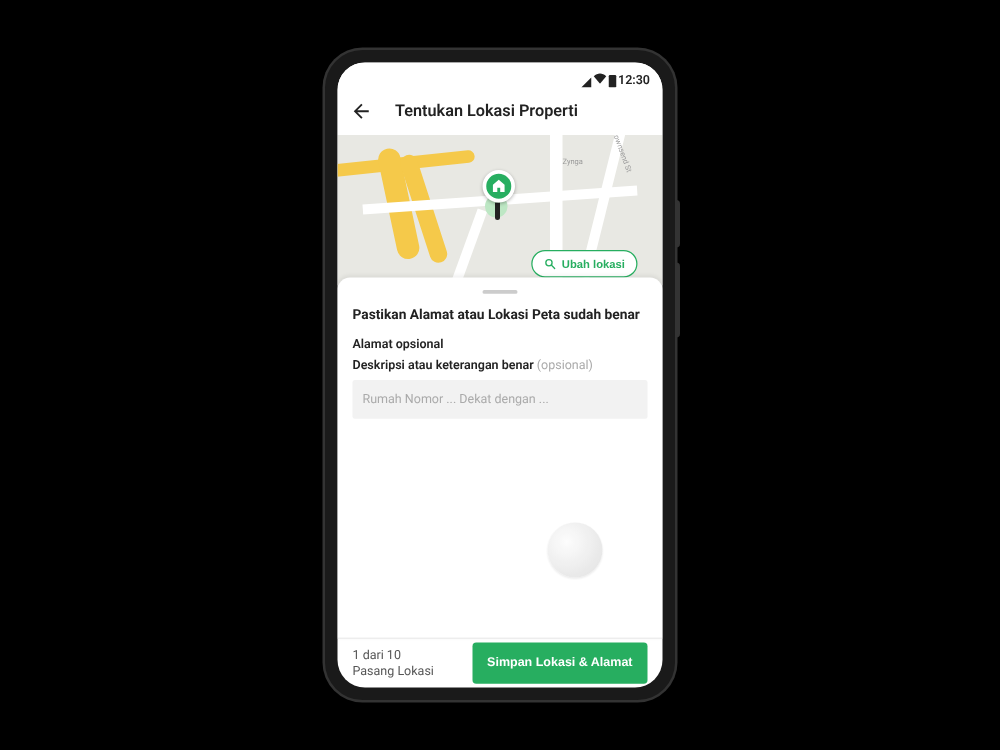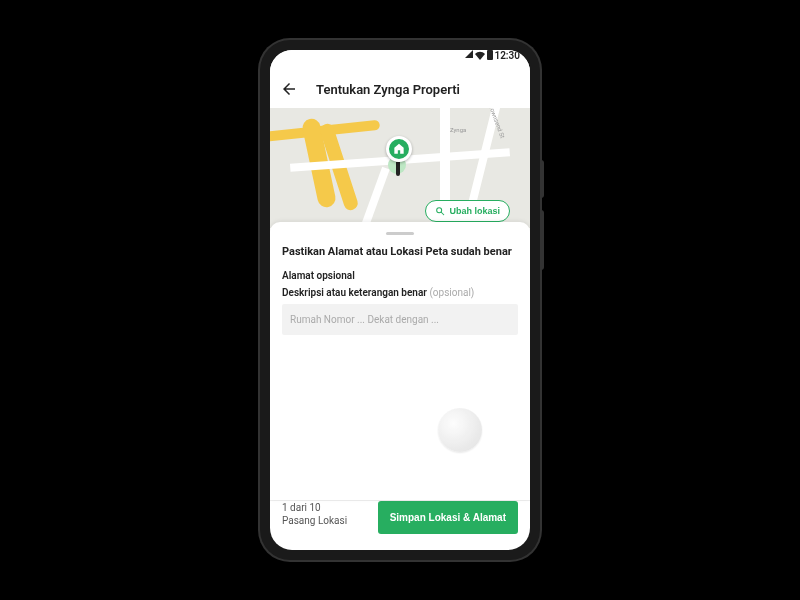--- a/index.html
+++ b/index.html
@@ -36,21 +36,21 @@
     background: #fff;
     border-radius: 22px;
     overflow: hidden;
     display: flex;
     flex-direction: column;
     position: relative;
   }
   .status-bar {
     height: 20px;
     display: flex;
-    align-items: flex-start;
+    align-items: flex-end;
     justify-content: flex-end;
     gap: 1px;
     padding: 0 10px;
     font-size: 10px;
     font-weight: 600;
     color: #222;
     background: #fff;
   }
   .status-bar .sig {
     width: 0; height: 0;
@@ -224,24 +224,24 @@
     position: absolute;
     width: 44px; height: 44px;
     border-radius: 50%;
     background: radial-gradient(circle at 35% 35%, #fdfdfd 0%, #e6e6e6 70%, #dcdcdc 100%);
     opacity: 0.88;
     right: 48px;
     bottom: 48px;
     box-shadow: 0 1px 2px rgba(0,0,0,.1);
   }
   .footer {
-    height: 50px;
+    height: 40px;
     border-top: 1px solid #eee;
     display: flex;
-    align-items: flex-start;
+    align-items: center;
     padding: 0 12px;
     gap: 10px;
   }
   .progress {
     flex: 1;
     font-size: 10px;
     color: #555;
     line-height: 1.3;
   }
   .save-btn {
@@ -278,21 +278,21 @@
       <div class="battery"></div>
       <span>12:30</span>
     </div>
 
     <div class="app-bar">
       <span class="back-arrow">
         <svg viewBox="0 0 24 24" width="18" height="18">
             <path d="M20 11H7.8l5.6-5.6L12 4l-8 8 8 8 1.4-1.4L7.8 13H20z" fill="#222"></path>
           </svg>
       </span>
-      <span class="app-title">Tentukan Zynga Properti</span>
+      <span class="app-title">Tentukan Lokasi Properti</span>
     </div>
 
     <div class="map-area">
       <div class="road-yellow r1"></div>
       <div class="road-yellow r2"></div>
       <div class="road-yellow r3"></div>
       <div class="road-white rw1"></div>
       <div class="road-white rw2"></div>
       <div class="road-white rw3"></div>
       <div class="road-white rw4"></div>

